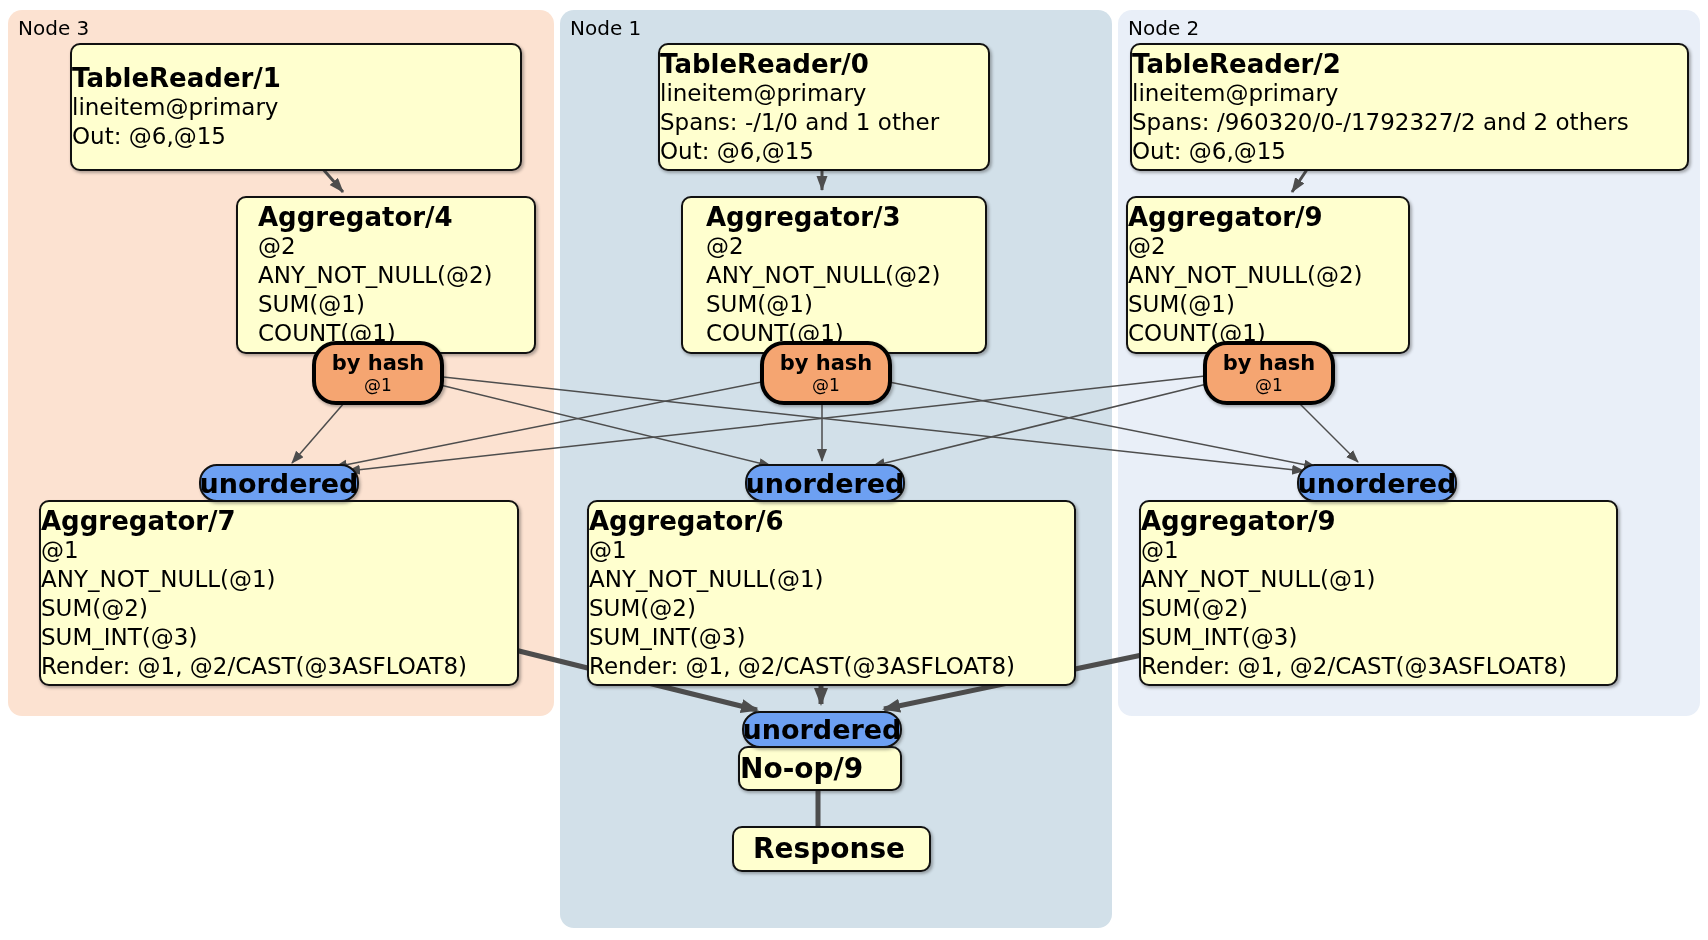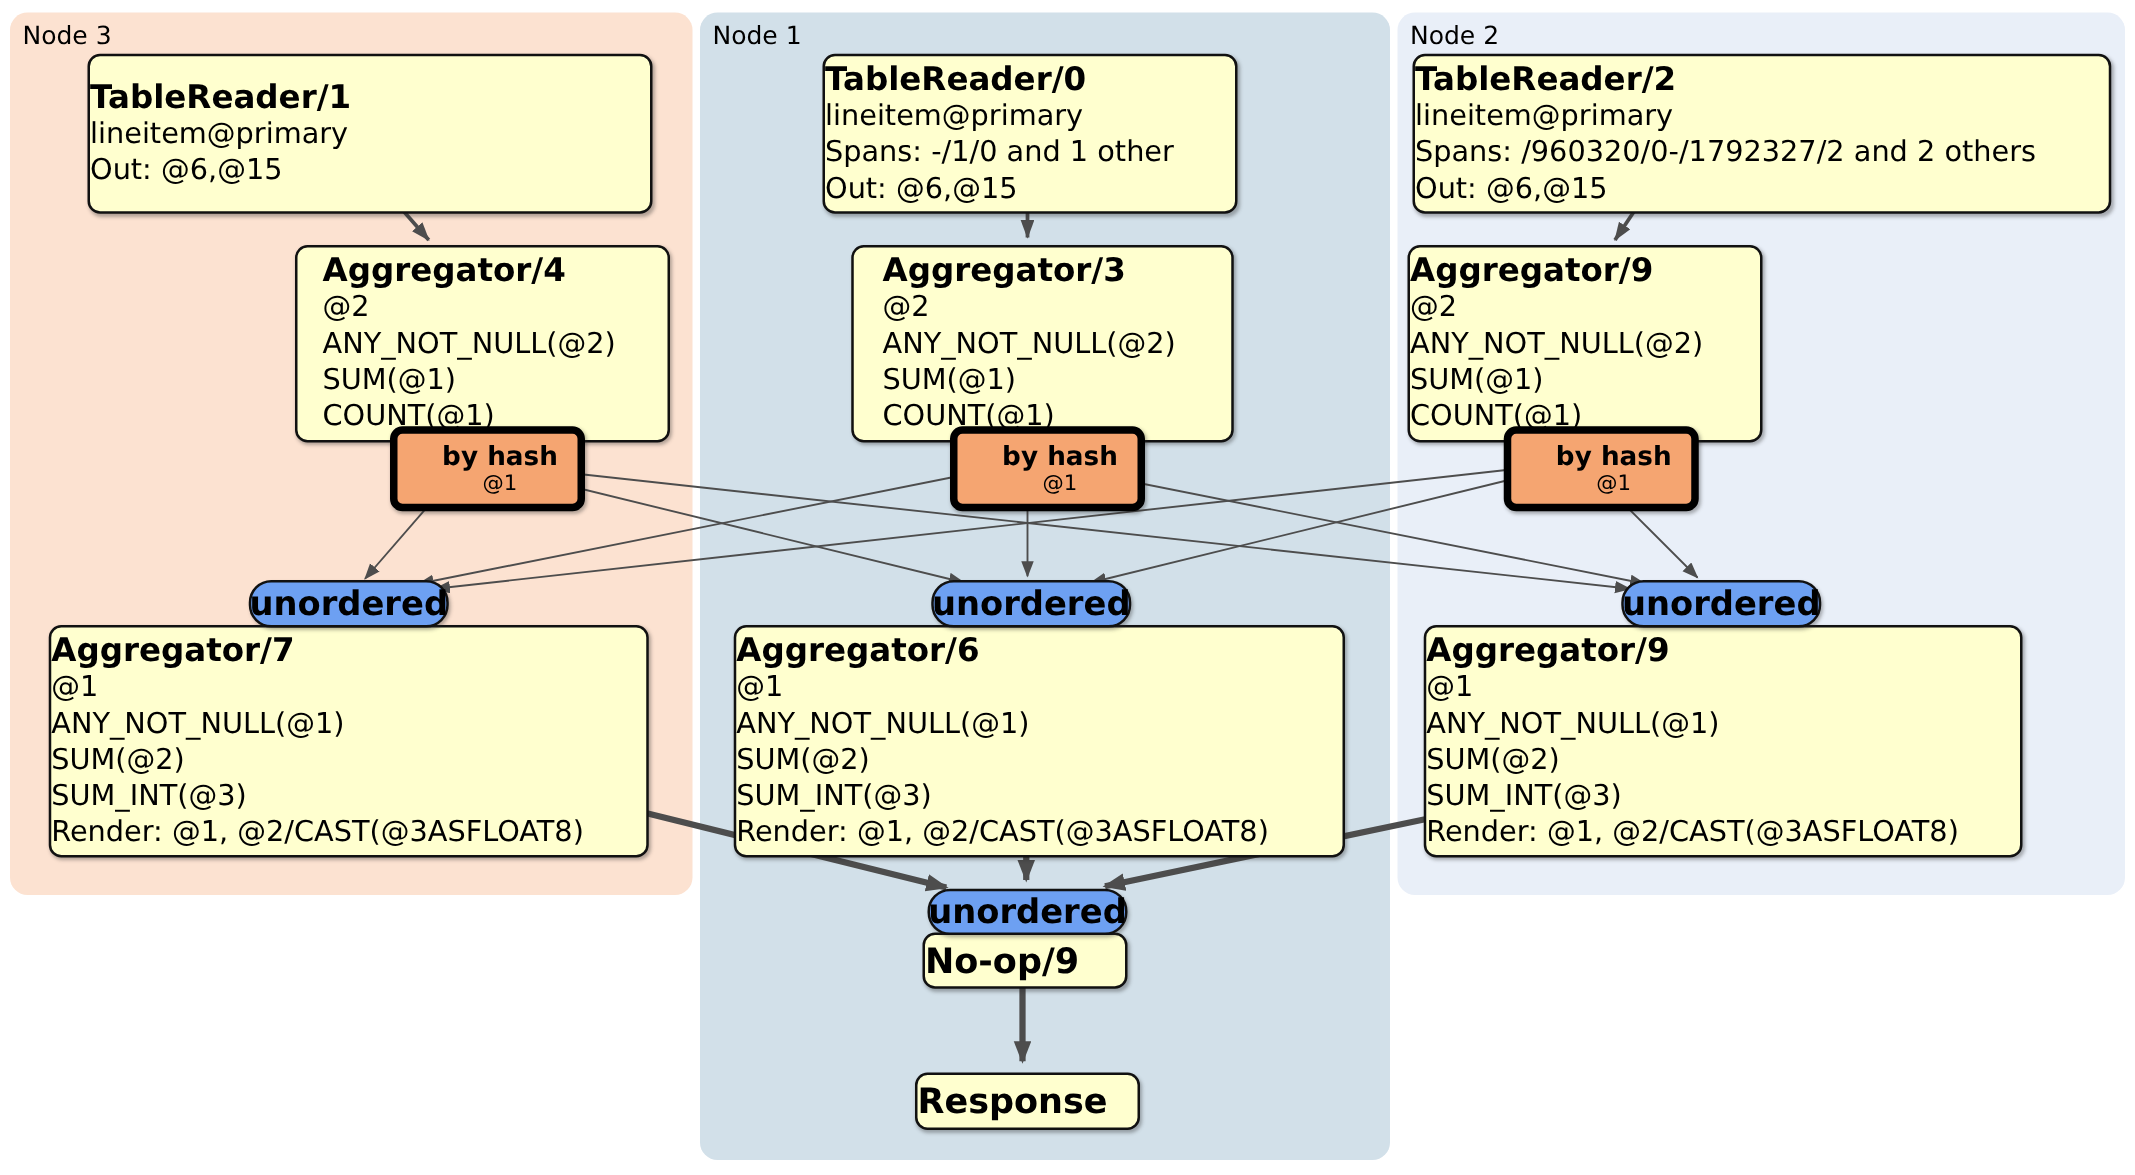--- a/index.html
+++ b/index.html
@@ -29,26 +29,26 @@
   #b-tr1{left:70px;top:43px;width:448px;height:124px;}
   #b-tr0{left:658px;top:43px;width:328px;height:124px;}
   #b-tr2{left:1130px;top:43px;width:555px;height:124px;}
   #b-agg4{left:236px;top:196px;width:276px;height:154px;padding-left:20px;}
   #b-agg3{left:681px;top:196px;width:279px;height:154px;padding-left:23px;}
   #b-agg5{left:1126px;top:196px;width:280px;height:154px;}
   #b-agg7{left:39px;top:500px;width:476px;height:182px;}
   #b-agg6{left:587px;top:500px;width:485px;height:182px;}
   #b-agg8{left:1139px;top:500px;width:475px;height:182px;}
   #b-noop{left:738px;top:746px;width:160px;height:41px;}
-  #b-resp{left:732px;top:858px;width:176px;height:42px;}
-
-  
-  .router{position:absolute;z-index:4;background:#f5a571;border:6px solid #000000;border-radius:10px;
+  #b-resp{left:732px;top:826px;width:176px;height:42px;padding-left:19px;}
+
+  
+  .router{position:absolute;z-index:4;background:#f5a571;border:4px solid #000000;border-radius:24px;
       display:flex;flex-direction:column;justify-content:center;align-items:center;text-align:center;
-      box-shadow:1.5px 2px 3px rgba(40,40,40,.35);padding-left:20px;}
+      box-shadow:1.5px 2px 3px rgba(40,40,40,.35);}
   .router-label{font-weight:bold;font-size:21px;line-height:25px;}
   .router-sub{font-size:17px;line-height:19px;}
   #p-hash3{left:312px;top:341px;width:124px;height:56px;}
   #p-hash1{left:760px;top:341px;width:124px;height:56px;}
   #p-hash2{left:1203px;top:341px;width:124px;height:56px;}
 
   
   .sync{position:absolute;z-index:4;background:#6da0f2;border:2px solid #111;border-radius:18px;
       display:flex;justify-content:center;align-items:center;font-weight:bold;font-size:27px;
       box-shadow:1.5px 2px 3px rgba(40,40,40,.35);}

